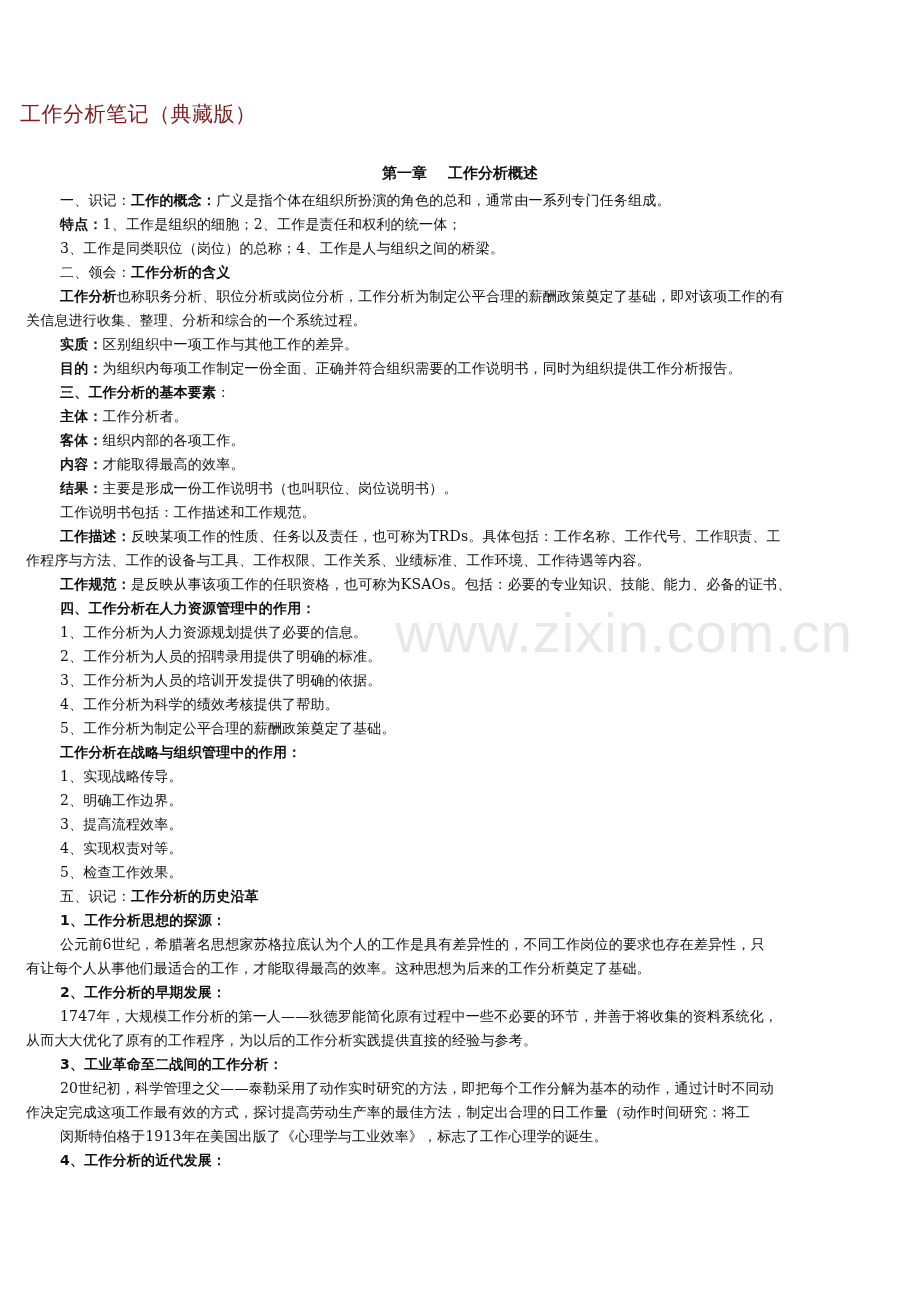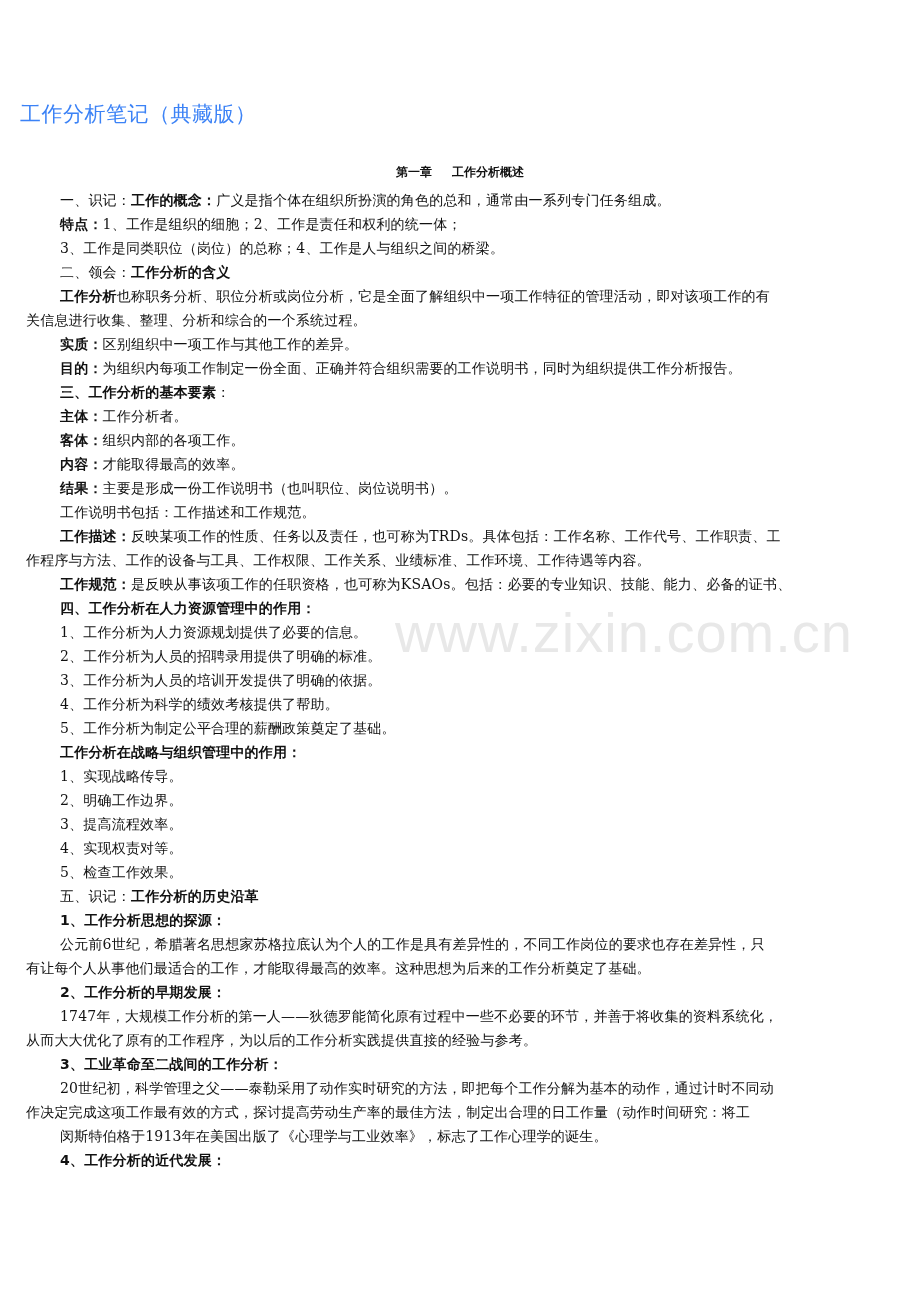--- a/index.html
+++ b/index.html
@@ -1,21 +1,21 @@
 <!DOCTYPE html>
 <html><head>
 <meta charset="utf-8">
 <style>
   html, body { margin: 0; padding: 0; background: #ffffff; }
   body { width: 920px; height: 1302px; position: relative; overflow: hidden;
          font-family: "DejaVu Serif", "Liberation Serif", serif; color: #111; }
   .doc-title { position: absolute; left: 20px; top: 100px; font-family: "DejaVu Sans", "Liberation Sans", sans-serif;
-               font-size: 21px; color: #3b82f6; letter-spacing: 0.5px; }
+               font-size: 21px; color: #7f1d1d; letter-spacing: 0.5px; }
   .chapter { position: absolute; left: 0; width: 920px; top: 164px; text-align: center;
-             font-family: "DejaVu Sans", "Liberation Sans", sans-serif; font-weight: bold; font-size: 12px; }
+             font-family: "DejaVu Sans", "Liberation Sans", sans-serif; font-weight: bold; font-size: 15px; }
   .chapter span { margin: 0 8px; }
   .body { position: absolute; left: 0; top: 188px; width: 920px; }
   .line { position: relative; height: 24px; line-height: 24px; font-size: 14px; white-space: nowrap;
           padding-left: 58px; padding-right: 44px; letter-spacing: 0.2px; }
   .line.ind { padding-left: 60px; }
   .line.cont { padding-left: 26px; }
   .b { font-weight: bold; font-family: "DejaVu Sans", "Liberation Sans", sans-serif; }
   .cond { display: inline-block; transform-origin: left center; }
   .watermark { position: absolute; left: 395px; top: 600px; font-family: "Liberation Sans", "DejaVu Sans", sans-serif;
                font-size: 56px; color: rgba(190,190,190,0.35); letter-spacing: 1px; pointer-events: none; }
@@ -27,21 +27,21 @@
   <div class="doc-title">工作分析笔记（典藏版）</div>
   <div class="chapter">
     <span>第一章</span>
     <span>工作分析概述</span>
   </div>
   <div class="body" id="doc-body">
       <div class="line ind"><span class="cond"><span>一、识记：</span><span class="b">工作的概念：</span><span>广义是指个体在组织所扮演的角色的总和，通常由一系列专门任务组成。</span></span></div>
       <div class="line ind"><span class="cond"><span class="b">特点：</span><span>1、工作是组织的细胞；2、工作是责任和权利的统一体；</span></span></div>
       <div class="line ind"><span class="cond"><span>3、工作是同类职位（岗位）的总称；4、工作是人与组织之间的桥梁。</span></span></div>
       <div class="line ind"><span class="cond"><span>二、领会：</span><span class="b">工作分析的含义</span></span></div>
-      <div class="line ind"><span class="cond"><span class="b">工作分析</span><span>也称职务分析、职位分析或岗位分析，它是全面了解组织中一项工作特征的管理活动，即对该项工作的有</span></span></div>
+      <div class="line ind"><span class="cond"><span class="b">工作分析</span><span>也称职务分析、职位分析或岗位分析，工作分析为制定公平合理的薪酬政策奠定了基础，即对该项工作的有</span></span></div>
       <div class="line cont"><span class="cond"><span>关信息进行收集、整理、分析和综合的一个系统过程。</span></span></div>
       <div class="line ind"><span class="cond"><span class="b">实质：</span><span>区别组织中一项工作与其他工作的差异。</span></span></div>
       <div class="line ind"><span class="cond"><span class="b">目的：</span><span>为组织内每项工作制定一份全面、正确并符合组织需要的工作说明书，同时为组织提供工作分析报告。</span></span></div>
       <div class="line ind"><span class="cond"><span class="b">三、工作分析的基本要素</span><span>：</span></span></div>
       <div class="line ind"><span class="cond"><span class="b">主体：</span><span>工作分析者。</span></span></div>
       <div class="line ind"><span class="cond"><span class="b">客体：</span><span>组织内部的各项工作。</span></span></div>
       <div class="line ind"><span class="cond"><span class="b">内容：</span><span>才能取得最高的效率。</span></span></div>
       <div class="line ind"><span class="cond"><span class="b">结果：</span><span>主要是形成一份工作说明书（也叫职位、岗位说明书）。</span></span></div>
       <div class="line ind"><span class="cond"><span>工作说明书包括：工作描述和工作规范。</span></span></div>
       <div class="line ind"><span class="cond"><span class="b">工作描述：</span><span>反映某项工作的性质、任务以及责任，也可称为TRDs。具体包括：工作名称、工作代号、工作职责、工</span></span></div>

